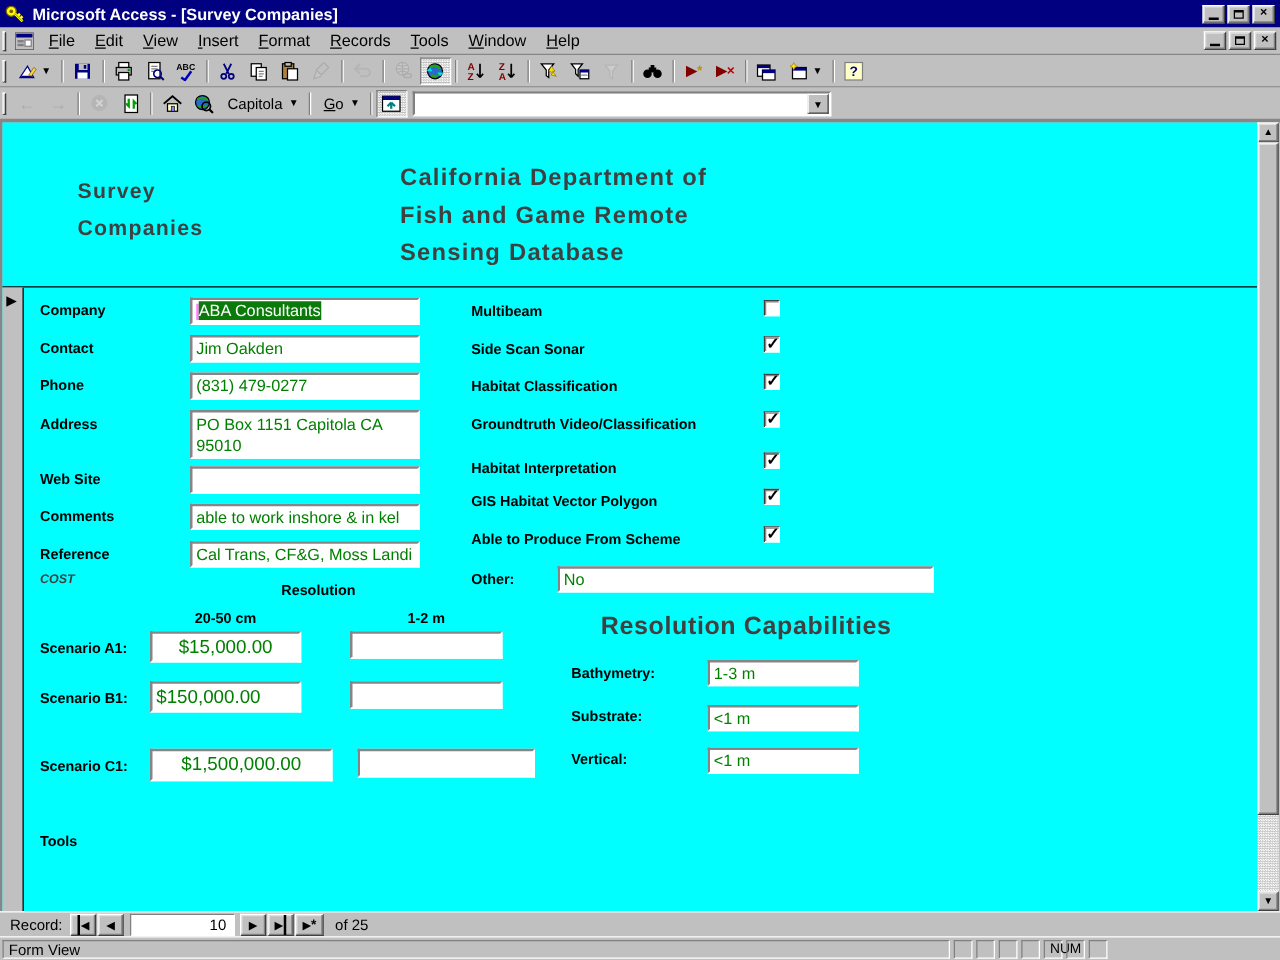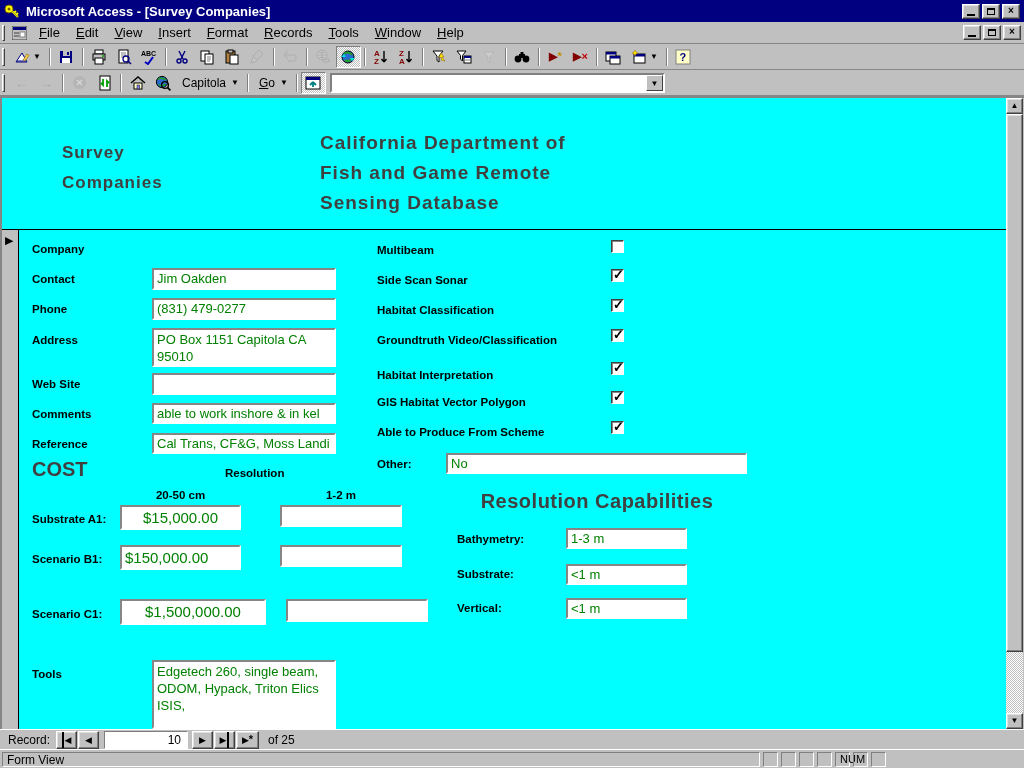--- a/index.html
+++ b/index.html
@@ -442,58 +442,58 @@
       <div>Fish and Game Remote</div>
       <div>Sensing Database</div>
     </div>
     <div class="hdr-divider"></div>
 
     <div class="rec-selector">
       <span class="rec-arrow">▶</span>
     </div>
 
     <div class="flabel" style="left:30px;top:145px;">Company</div>
+    <div class="field" style="left:150px;top:140px;width:184px;height:22px;"><span class="cursorbar"></span><span class="sel">ABA Consultants</span></div>
 
     <div class="flabel" style="left:30px;top:175px;">Contact</div>
     <div class="field" style="left:150px;top:170px;width:184px;height:22px;">Jim Oakden</div>
 
     <div class="flabel" style="left:30px;top:205px;">Phone</div>
     <div class="field" style="left:150px;top:200px;width:184px;height:22px;">(831) 479-0277</div>
 
     <div class="flabel" style="left:30px;top:236px;">Address</div>
     <div class="field multi" style="left:150px;top:230px;width:184px;height:39px;">PO Box 1151 Capitola CA 95010</div>
 
     <div class="flabel" style="left:30px;top:280px;">Web Site</div>
     <div class="field" style="left:150px;top:275px;width:184px;height:22px;"></div>
 
     <div class="flabel" style="left:30px;top:310px;">Comments</div>
     <div class="field" style="left:150px;top:305px;width:184px;height:21px;">able to work inshore &amp; in kel</div>
 
     <div class="flabel" style="left:30px;top:340px;">Reference</div>
     <div class="field" style="left:150px;top:335px;width:184px;height:21px;">Cal Trans, CF&amp;G, Moss Landi</div>
 
-    <div class="ftitle" style="left:30px;top:360px;font-size:20px;letter-spacing:0;">COST</div>
+    <div class="ftitle" style="left:30px;top:360px;font-size:10px;letter-spacing:0;font-style:italic;">COST</div>
     <div class="flabel" style="left:223px;top:369px;">Resolution</div>
     <div class="flabel" style="left:118px;top:391px;width:121px;text-align:center;">20-50 cm</div>
     <div class="flabel" style="left:278px;top:391px;width:122px;text-align:center;">1-2 m</div>
 
-    <div class="flabel" style="left:30px;top:415px;">Substrate A1:</div>
+    <div class="flabel" style="left:30px;top:415px;">Scenario A1:</div>
     <div class="field money" style="left:118px;top:407px;width:121px;height:25px;text-align:center;">$15,000.00</div>
     <div class="field" style="left:278px;top:407px;width:122px;height:22px;"></div>
 
     <div class="flabel" style="left:30px;top:455px;">Scenario B1:</div>
     <div class="field money" style="left:118px;top:447px;width:121px;height:25px;">$150,000.00</div>
     <div class="field" style="left:278px;top:447px;width:122px;height:22px;"></div>
 
     <div class="flabel" style="left:30px;top:510px;">Scenario C1:</div>
     <div class="field money" style="left:118px;top:501px;width:146px;height:26px;text-align:center;">$1,500,000.00</div>
     <div class="field" style="left:284px;top:501px;width:142px;height:23px;"></div>
 
     <div class="flabel" style="left:30px;top:570px;">Tools</div>
-    <div class="field multi" style="left:150px;top:562px;width:184px;height:69px;">Edgetech 260, single beam, ODOM, Hypack, Triton Elics ISIS,</div>
 
     <div class="flabel" style="left:375px;top:146px;">Multibeam</div>
     <span class="cb" style="left:609px;top:142px;"></span>
 
     <div class="flabel" style="left:375px;top:176px;">Side Scan Sonar</div>
     <span class="cb checked" style="left:609px;top:171px;"></span>
 
     <div class="flabel" style="left:375px;top:206px;">Habitat Classification</div>
     <span class="cb checked" style="left:609px;top:201px;"></span>
 

